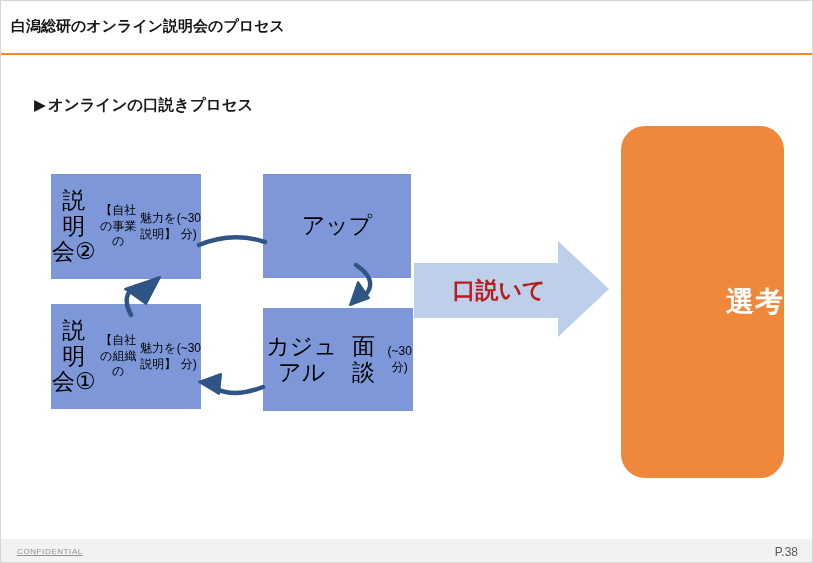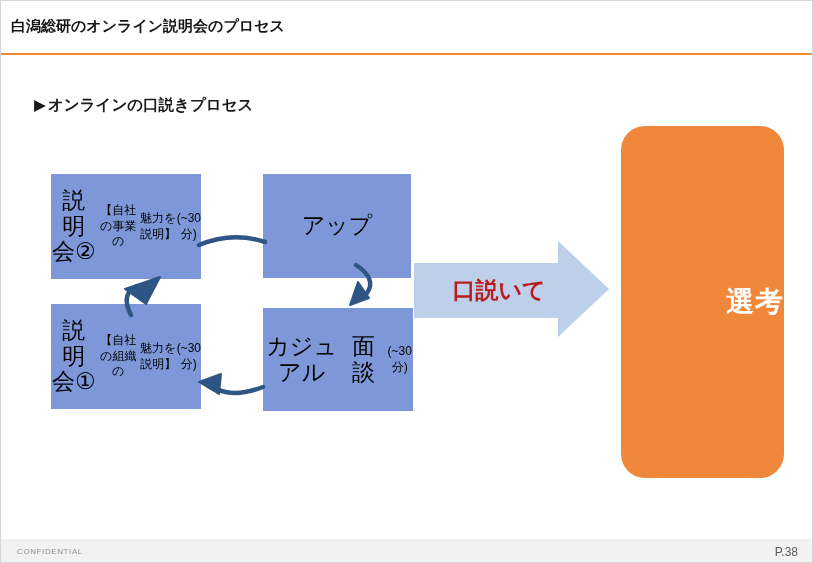--- a/index.html
+++ b/index.html
@@ -45,21 +45,21 @@
     background:var(--goal-orange,#F0883C);border-radius:24px;
     display:flex;flex-direction:column;align-items:flex-end;justify-content:center;
     color:#ffffff;font-size:28px;font-weight:bold;line-height:1.4;
     letter-spacing:1px;text-align:center;
   }
   .footer{
     position:absolute;left:0;top:538px;width:813px;height:25px;
     background:#F2F2F2;display:flex;align-items:center;
     justify-content:space-between;box-sizing:border-box;padding:0 16px;
   }
-  .footer .conf{font-size:8px;color:#8f8f8f;letter-spacing:0.6px;}
+  .footer .conf{font-size:8px;color:#8f8f8f;letter-spacing:0.6px;text-decoration:underline;}
   .footer .pageno{font-size:12px;color:#595959;}
 </style>
 </head>
 <body>
 
 <div class="slide">
 
   <div class="title">白潟総研のオンライン説明会のプロセス</div>
   <div class="title-rule"></div>
 

